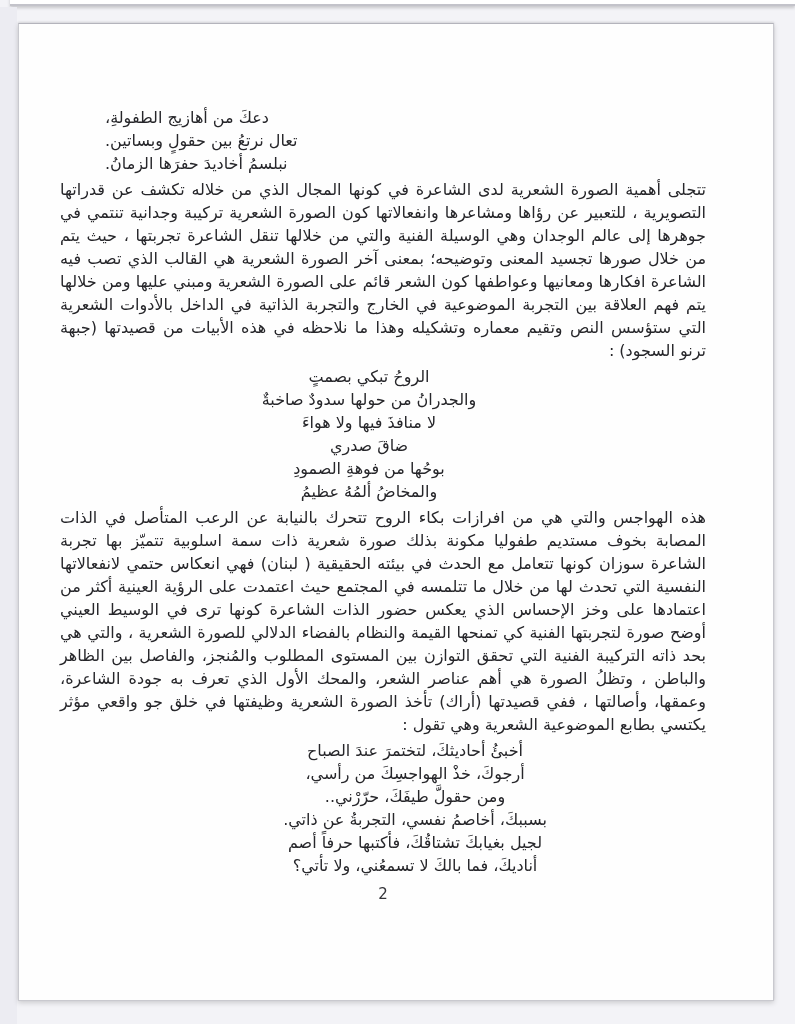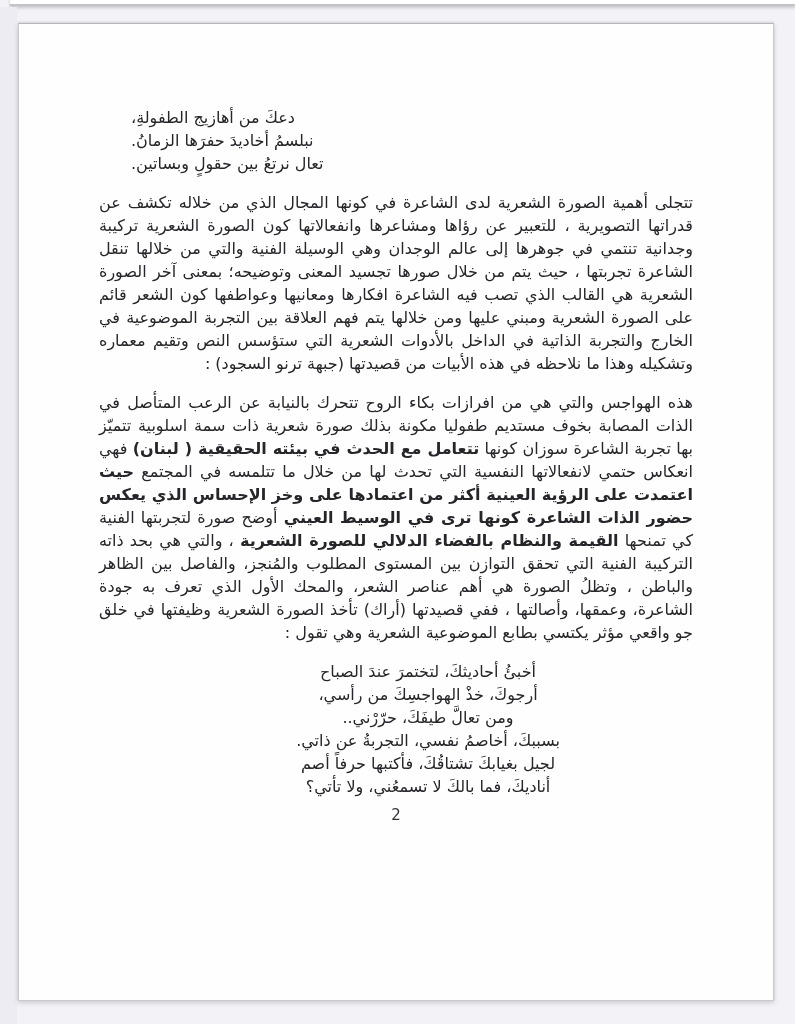--- a/index.html
+++ b/index.html
@@ -40,27 +40,27 @@
     height: 978px;
     background: #fefefe;
     border: 1px solid #c9c9cf;
     border-top-color: #b4b4bc;
     box-shadow: 0 -1px 2px rgba(0,0,0,0.10), 0 2px 5px rgba(0,0,0,0.16);
     box-sizing: border-box;
     overflow: hidden;
   }
   .content {
     direction: rtl;
-    padding: 82px 64px 0 64px;
+    padding: 82px 64px 0 38px;
     color: #26262a;
     font-size: 16px;
     line-height: 23px;
   }
   .para {
-    margin: 16px;
+    margin: 3px;
     text-align: justify;
     text-justify: inter-word;
   }
   .poem {
     margin: 0;
   }
   .poem-line {
     white-space: nowrap;
   }
   .poem-1 {
@@ -75,53 +75,61 @@
   .poem-2 {
     text-align: center;
     position: relative;
     right: 14px;
   }
   .poem-3 {
     text-align: center;
     position: relative;
     left: 32px;
   }
-  .bold { font-weight: bold; }
+  .bold { font-weight: normal; }
   .page-number {
     text-align: center;
     margin-top: 6px;
     font-size: 15px;
     color: #333338;
     direction: ltr;
   }
 </style>
 </head>
 <body>
 
 <div class="prev-page-edge"></div>
 <div class="left-gutter"></div>
 
 <div class="page">
   <div class="content">
 
     <div class="poem poem-1">
       <div class="poem-line">دعكَ من أهازيج الطفولةِ،</div>
+      <div class="poem-line">تعال نرتعُ بين حقولٍ وبساتين.</div>
       <div class="poem-line">نبلسمُ أخاديدَ حفرَها الزمانُ.</div>
-      <div class="poem-line">تعال نرتعُ بين حقولٍ وبساتين.</div>
     </div>
 
     <p class="para">تتجلى أهمية الصورة الشعرية لدى الشاعرة في كونها المجال الذي من خلاله تكشف عن قدراتها التصويرية ، للتعبير عن رؤاها ومشاعرها وانفعالاتها كون الصورة الشعرية تركيبة وجدانية تنتمي في جوهرها إلى عالم الوجدان وهي الوسيلة الفنية والتي من خلالها تنقل الشاعرة تجربتها ،  حيث يتم من خلال صورها تجسيد المعنى وتوضيحه؛ بمعنى آخر الصورة الشعرية هي القالب الذي تصب فيه الشاعرة افكارها ومعانيها وعواطفها كون الشعر قائم على الصورة الشعرية ومبني عليها ومن خلالها يتم فهم العلاقة بين التجربة الموضوعية في الخارج والتجربة الذاتية في الداخل بالأدوات الشعرية التي ستؤسس النص وتقيم معماره وتشكيله وهذا ما نلاحظه في هذه الأبيات من قصيدتها (جبهة ترنو السجود) :</p>
 
+    <div class="poem poem-2">
+      <div class="poem-line">الروحُ تبكي بصمتٍ</div>
+      <div class="poem-line">والجدرانُ من حولها سدودٌ صاخبةٌ</div>
+      <div class="poem-line">لا منافذَ فيها ولا هواءَ</div>
+      <div class="poem-line">ضاقَ صدري</div>
+      <div class="poem-line">بوحُها من فوهةِ الصمودِ</div>
+      <div class="poem-line">والمخاضُ ألمُهُ عظيمُ</div>
+    </div>
 
     <p class="para"><span>هذه الهواجس والتي هي من افرازات بكاء الروح تتحرك بالنيابة عن الرعب المتأصل في الذات المصابة بخوف مستديم طفوليا مكونة بذلك صورة شعرية ذات سمة اسلوبية تتميّز بها تجربة الشاعرة سوزان كونها </span><span class="bold">تتعامل مع الحدث في بيئته الحقيقية ( لبنان)</span><span> فهي انعكاس حتمي لانفعالاتها النفسية التي تحدث لها من خلال ما تتلمسه في المجتمع </span><span class="bold">حيث اعتمدت على الرؤية العينية أكثر من اعتمادها على وخز الإحساس الذي يعكس حضور الذات الشاعرة كونها ترى في الوسيط العيني</span><span> أوضح صورة لتجربتها الفنية كي تمنحها </span><span class="bold">القيمة والنظام بالفضاء الدلالي للصورة الشعرية</span><span> ، والتي هي بحد ذاته التركيبة الفنية التي تحقق التوازن بين المستوى المطلوب والمُنجز، والفاصل بين الظاهر والباطن ، وتظلُ الصورة هي أهم عناصر الشعر، والمحك الأول الذي تعرف به جودة الشاعرة، وعمقها، وأصالتها ، ففي قصيدتها (أراك) تأخذ الصورة الشعرية وظيفتها في خلق جو واقعي مؤثر يكتسي بطابع الموضوعية الشعرية وهي تقول :</span></p>
 
     <div class="poem poem-3">
       <div class="poem-line">أخبئُ أحاديثكَ، لتختمرَ عندَ الصباح</div>
       <div class="poem-line">أرجوكَ، خذْ الهواجسِكَ من رأسي،</div>
-      <div class="poem-line">ومن تعالَّ طيفَكَ، حرّرْني..</div>
+      <div class="poem-line">ومن حقولَّ طيفَكَ، حرّرْني..</div>
       <div class="poem-line">بسببكَ، أخاصمُ نفسي، التجربةُ عن ذاتي.</div>
       <div class="poem-line">لجيل بغيابكَ تشتاقُكَ، فأكتبها حرفاً أصم</div>
       <div class="poem-line">أناديكَ، فما بالكَ لا تسمعُني، ولا تأتي؟</div>
     </div>
 
     <div class="page-number">2</div>
 
   </div>
 </div>
 

